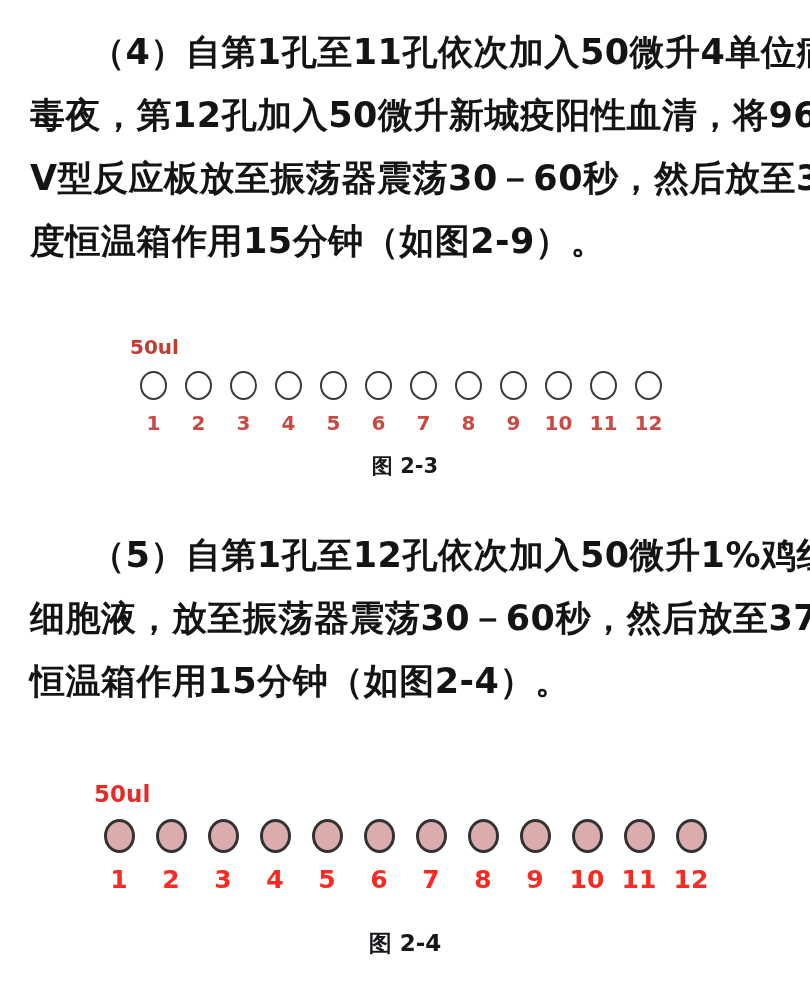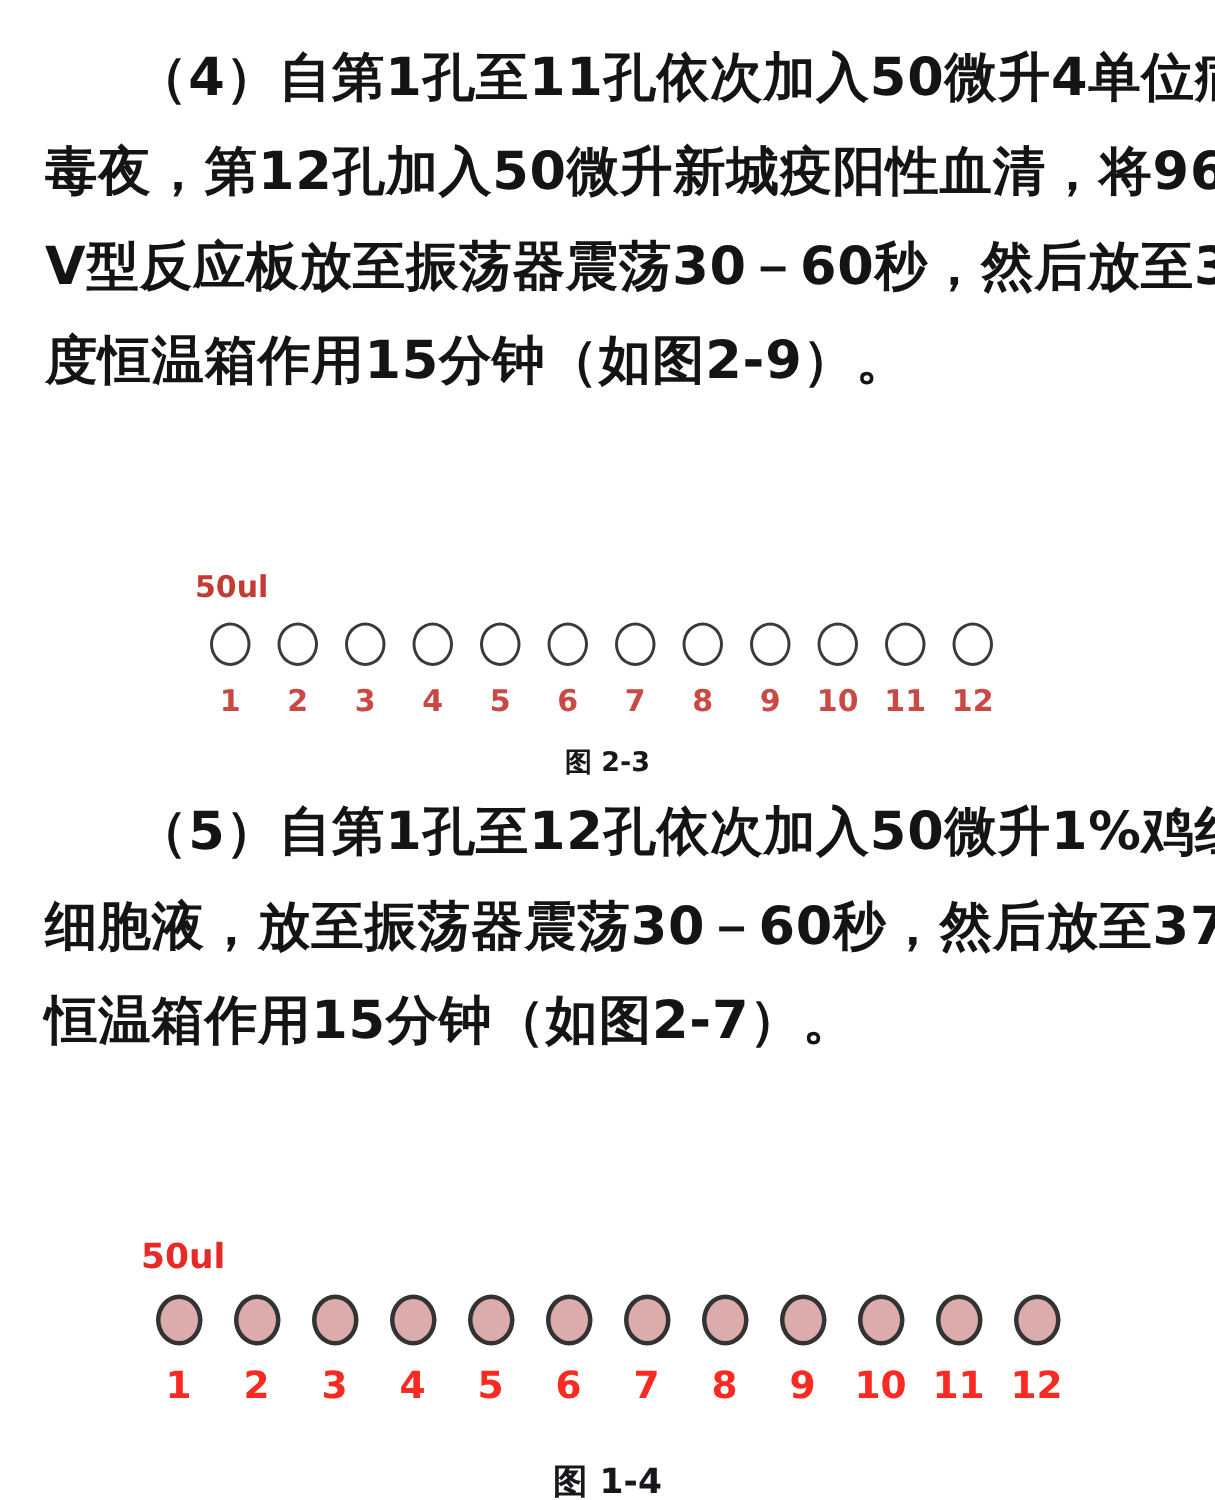--- a/index.html
+++ b/index.html
@@ -11,21 +11,21 @@
   .para{
     position:absolute;left:30px;width:760px;color:#141414;
     font-size:35px;font-weight:600;line-height:63px;letter-spacing:.5px;
   }
   .para .line{white-space:nowrap;}
   .para .line.indent{padding-left:60px;}
   #para4{top:21px;}
   #para5{top:524px;}
 
   
-  .figure{position:absolute;left:0;width:778px;margin-top:44px;}
+  .figure{position:absolute;left:0;width:778px;}
   #fig23{top:330px;height:170px;}
   #fig24{top:780px;height:200px;}
 
   .vol{position:absolute;font-weight:700;}
   #fig23 .vol{left:130px;top:5px;font-size:20px;color:#c43c31;}
   #fig24 .vol{left:94px;top:1px;font-size:23px;color:#e62b26;}
 
   .row{position:absolute;display:flex;}
   #fig23 .row{left:131px;top:41px;}
   #fig24 .row{left:93px;top:39px;}
@@ -38,21 +38,21 @@
   #fig23 .circle{width:27px;height:29px;border:2px solid #3a3a3a;background:#ffffff;}
   #fig24 .circle{width:31px;height:34px;border:3px solid #333333;background:#dcabab;}
 
   #fig23 .num{margin-top:11px;font-size:20px;font-weight:600;color:#c94a44;}
   #fig24 .num{margin-top:12px;font-size:25px;font-weight:700;color:#f92a21;}
 
   .caption{
     position:absolute;left:0;width:810px;text-align:center;
     font-weight:700;color:#18181c;
   }
-  #fig23 .caption{top:122px;font-size:18px;}
+  #fig23 .caption{top:122px;font-size:21px;}
   #fig24 .caption{top:148px;font-size:23px;}
 </style>
 </head>
 <body>
 
 <div class="para" id="para4">
   <div class="line indent">（4）自第1孔至11孔依次加入50微升4单位病</div>
   <div class="line">毒夜，第12孔加入50微升新城疫阳性血清，将96孔</div>
   <div class="line">V型反应板放至振荡器震荡30－60秒，然后放至37</div>
   <div class="line">度恒温箱作用15分钟（如图2-9）。</div>
@@ -109,21 +109,21 @@
         <div class="circle"></div>
         <div class="num">12</div>
       </div>
   </div>
   <div class="caption">图 2-3</div>
 </div>
 
 <div class="para" id="para5">
   <div class="line indent">（5）自第1孔至12孔依次加入50微升1%鸡红</div>
   <div class="line">细胞液，放至振荡器震荡30－60秒，然后放至37度</div>
-  <div class="line">恒温箱作用15分钟（如图2-7）。</div>
+  <div class="line">恒温箱作用15分钟（如图2-4）。</div>
 </div>
 
 <div class="figure" id="fig24">
   <div class="vol">50ul</div>
   <div class="row">
     <div class="cell">
         <div class="circle"></div>
         <div class="num">1</div>
       </div>
     <div class="cell">
@@ -164,14 +164,14 @@
       </div>
     <div class="cell">
         <div class="circle"></div>
         <div class="num">11</div>
       </div>
     <div class="cell">
         <div class="circle"></div>
         <div class="num">12</div>
       </div>
   </div>
-  <div class="caption">图 1-4</div>
+  <div class="caption">图 2-4</div>
 </div>
 
 </body></html>

